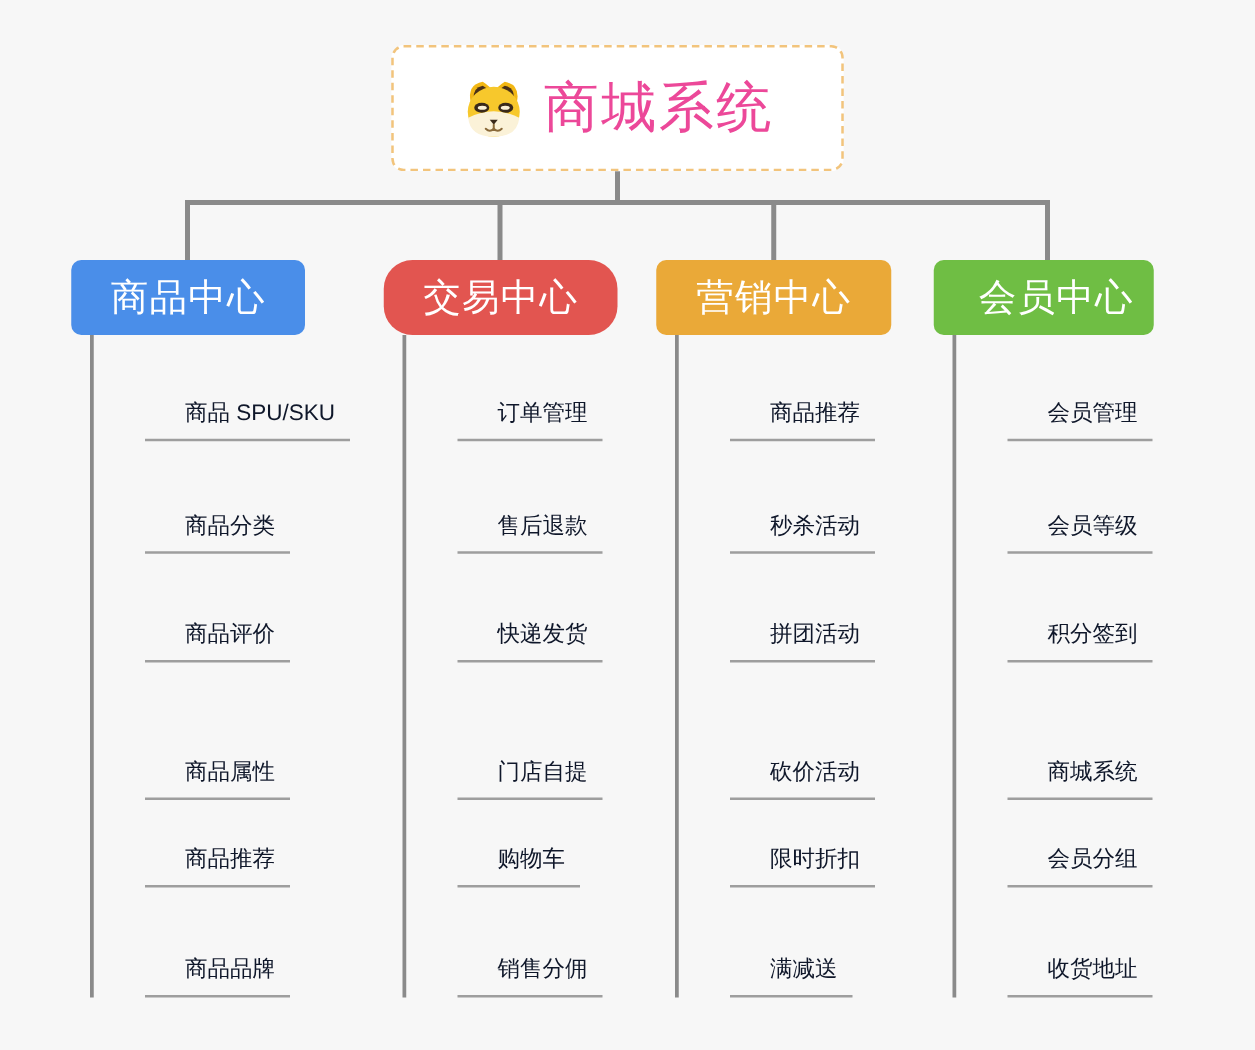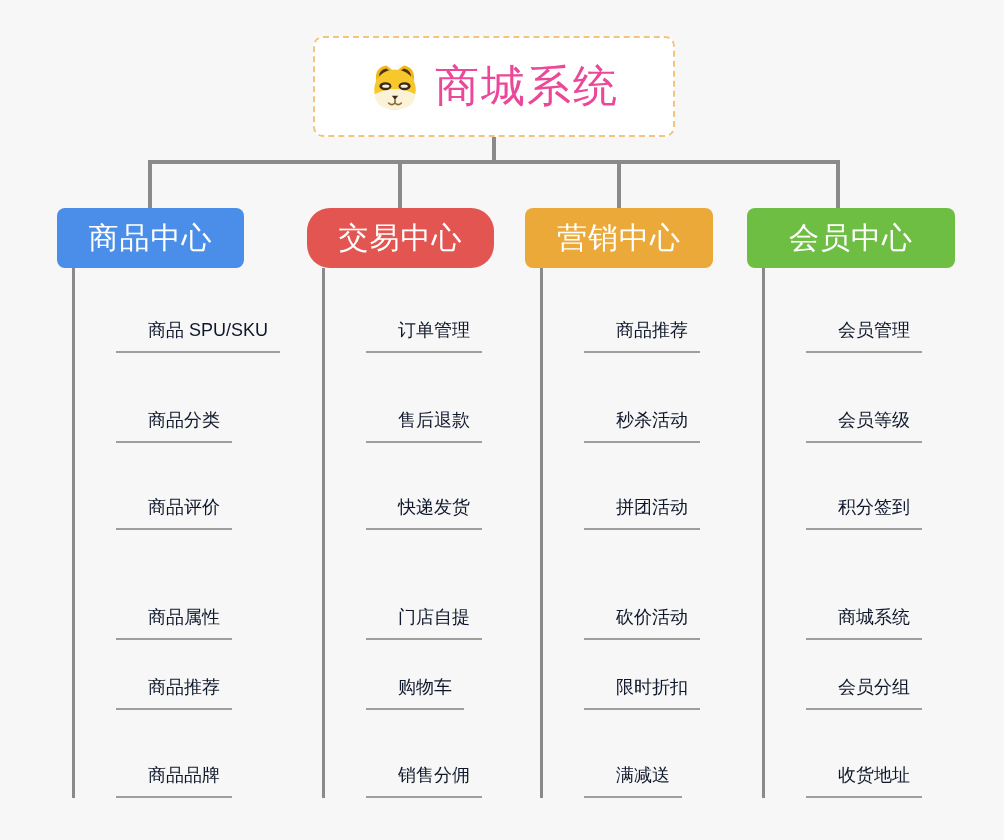--- a/index.html
+++ b/index.html
@@ -45,21 +45,21 @@
   .branch-2{left:525px;}
   .branch-3{left:747px;}
   .branch-header{
     position:absolute;left:0;top:0;height:60px;width:187px;
     border-radius:8px;
     display:flex;align-items:center;justify-content:center;
     color:#ffffff;font-size:30px;letter-spacing:1px;
     white-space:nowrap;
   }
   .branch-2 .branch-header{width:188px;}
-  .branch-3 .branch-header{width:208px;}
+  .branch-3 .branch-header{width:156px;padding-left:20px;}
   .spine{
     position:absolute;left:15px;top:60px;width:3px;height:530px;
     background:#8A8A8A;
   }
   .leaf{
     position:absolute;left:15px;
     height:34px;line-height:34px;
     padding:0 12px 4px 32px;
     border-bottom:2px solid #9E9E9E;
     font-size:18px;color:#0f172a;

